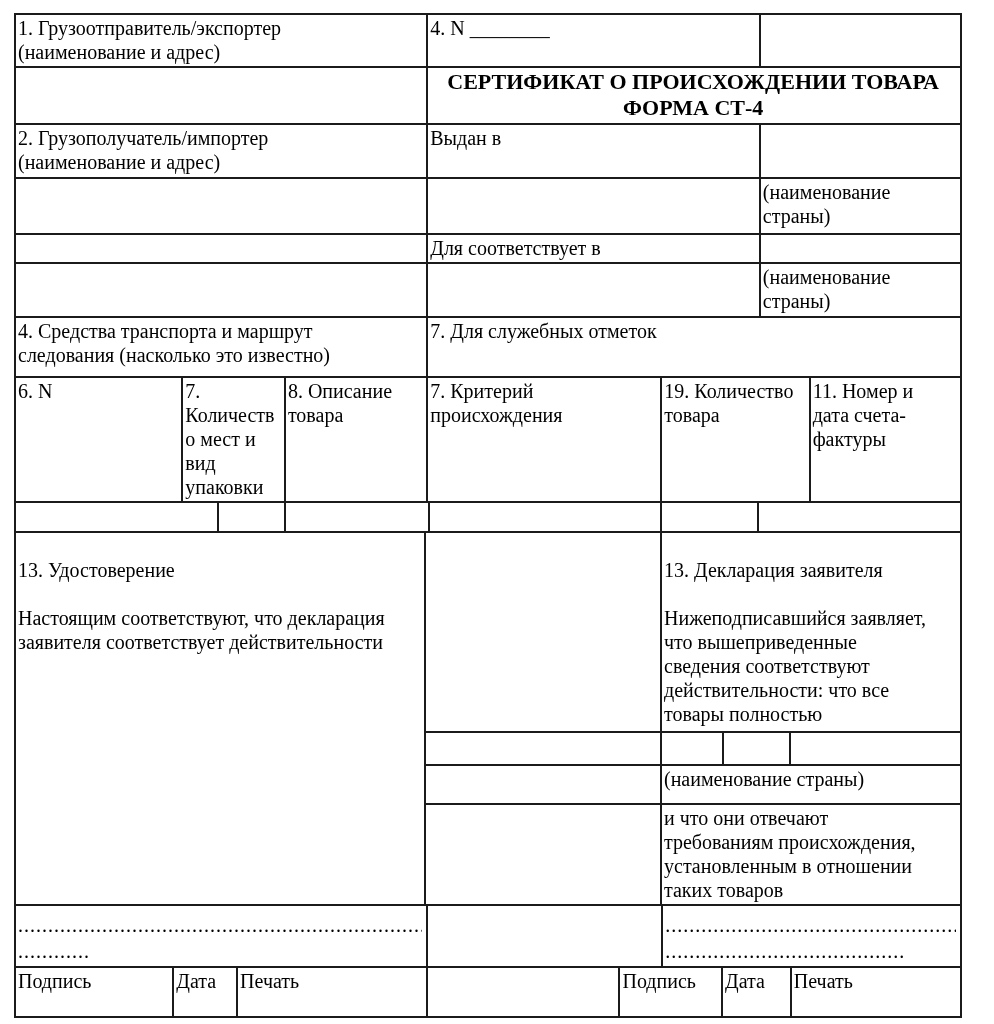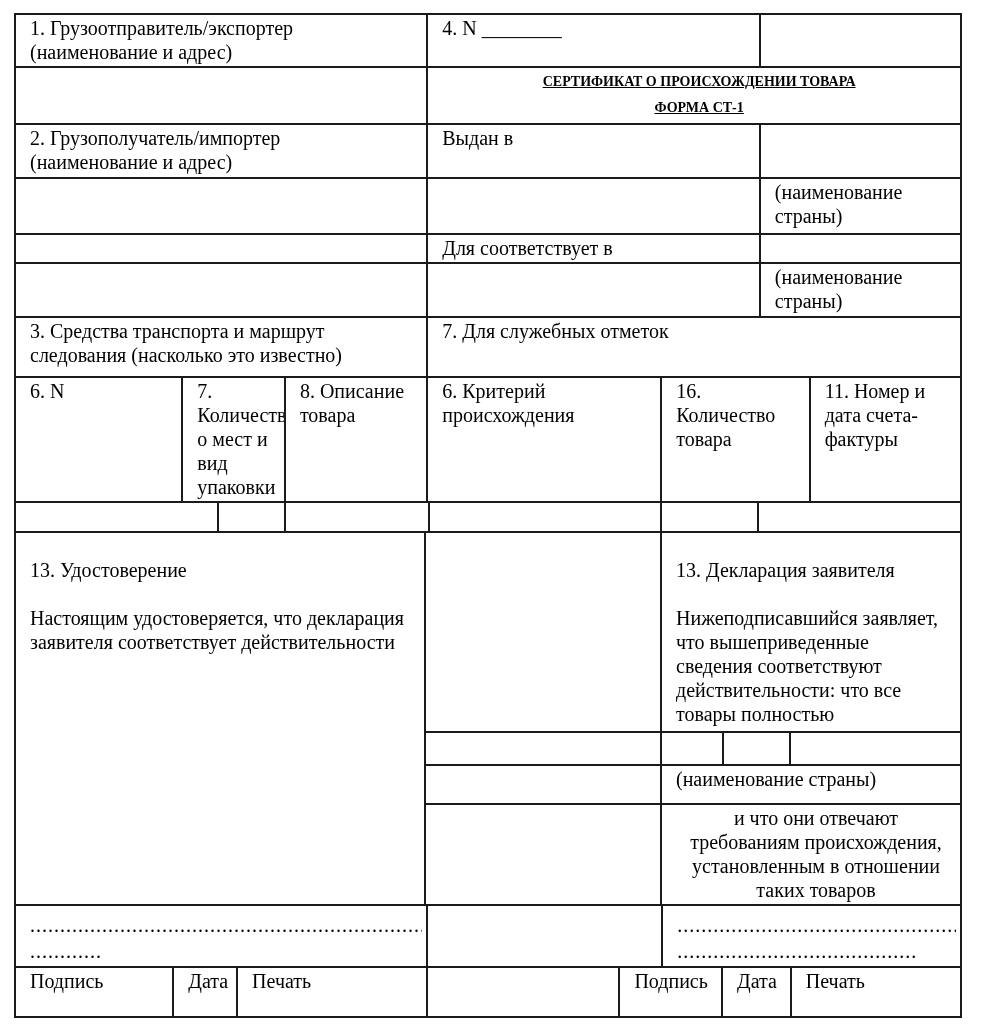--- a/index.html
+++ b/index.html
@@ -23,46 +23,45 @@
     border:2px solid var(--bd);
     background:#fff;
   }
   .row{
     display:flex;
     border-bottom:2px solid var(--bd);
   }
   .row:last-child{ border-bottom:none; }
   .c{
     border-right:2px solid var(--bd);
-    padding:1px 4px 2px 14px;
+    padding:1px 4px 2px 2px;
     font-size:20px;
     line-height:24px;
     white-space:pre-line;
     overflow:hidden;
   }
   .c:last-child{ border-right:none; }
   .vcol{
     display:flex;
     flex-direction:column;
   }
   .subrow{
     display:flex;
     border-bottom:2px solid var(--bd);
   }
-  .subrow:last-child{ border-bottom:none; flex:1;text-align:center; }
+  .subrow:last-child{ border-bottom:none; flex:1; }
   .title-cell{
     display:flex;
     flex-direction:column;
     justify-content:center;
     text-align:center;
     font-weight:bold;
-    font-size:14px;
+    font-size:22px;
     line-height:26px;
     white-space:normal;
-    text-decoration:underline;
   }
   .dots{
     white-space:nowrap;
     overflow:hidden;
     letter-spacing:1px;
     line-height:26px;
   }
   .dot-block{
     display:flex;
     flex-direction:column;
@@ -80,21 +79,21 @@
       <div class="c" style="width:414px">1. Грузоотправитель/экспортер
 (наименование и адрес)</div>
       <div class="c" style="width:334px">4. N ________</div>
       <div class="c" style="width:200px"></div>
     </div>
 
     <div class="row" style="min-height:57px">
       <div class="c" style="width:414px"></div>
       <div class="c title-cell" style="width:534px">
         <div>СЕРТИФИКАТ О ПРОИСХОЖДЕНИИ ТОВАРА</div>
-        <div>ФОРМА СТ-1</div>
+        <div>ФОРМА СТ-4</div>
       </div>
     </div>
 
     <div class="row" style="min-height:54px">
       <div class="c" style="width:414px">2. Грузополучатель/импортер
 (наименование и адрес)</div>
       <div class="c" style="width:334px">Выдан в</div>
       <div class="c" style="width:200px"></div>
     </div>
 
@@ -112,56 +111,56 @@
     </div>
 
     <div class="row" style="min-height:54px">
       <div class="c" style="width:414px"></div>
       <div class="c" style="width:334px"></div>
       <div class="c" style="width:200px">(наименование
 страны)</div>
     </div>
 
     <div class="row" style="min-height:60px">
-      <div class="c" style="width:414px">3. Средства транспорта и маршрут
+      <div class="c" style="width:414px">4. Средства транспорта и маршрут
 следования (насколько это известно)</div>
       <div class="c" style="width:534px">7. Для служебных отметок</div>
     </div>
 
     <div class="row" style="min-height:122px">
       <div class="c" style="width:168px">6. N</div>
       <div class="c" style="width:103px">7.
 Количеств
 о мест и
 вид
 упаковки</div>
       <div class="c" style="width:143px">8. Описание
 товара</div>
-      <div class="c" style="width:235px">6. Критерий
+      <div class="c" style="width:235px">7. Критерий
 происхождения</div>
-      <div class="c" style="width:149px">16. Количество
+      <div class="c" style="width:149px">19. Количество
 товара</div>
       <div class="c" style="width:150px">11. Номер и
 дата счета-
 фактуры</div>
     </div>
 
     <div class="row" style="min-height:30px">
       <div class="c" style="width:204px"></div>
       <div class="c" style="width:67px"></div>
       <div class="c" style="width:145px"></div>
       <div class="c" style="width:233px"></div>
       <div class="c" style="width:97px"></div>
       <div class="c" style="width:202px"></div>
     </div>
 
     <div class="row" style="min-height:366px">
       <div class="c" style="width:414px">
         <div>13. Удостоверение</div>
-        <div>Настоящим удостоверяется, что декларация
+        <div>Настоящим соответствуют, что декларация
 заявителя соответствует действительности</div>
       </div>
       <div class="vcol" style="width:534px">
         <div class="subrow" style="height:200px">
           <div class="c" style="width:236px"></div>
           <div class="c" style="width:298px">
             <div>13. Декларация заявителя</div>
             <div>Нижеподписавшийся заявляет,
 что вышеприведенные
 сведения соответствуют

